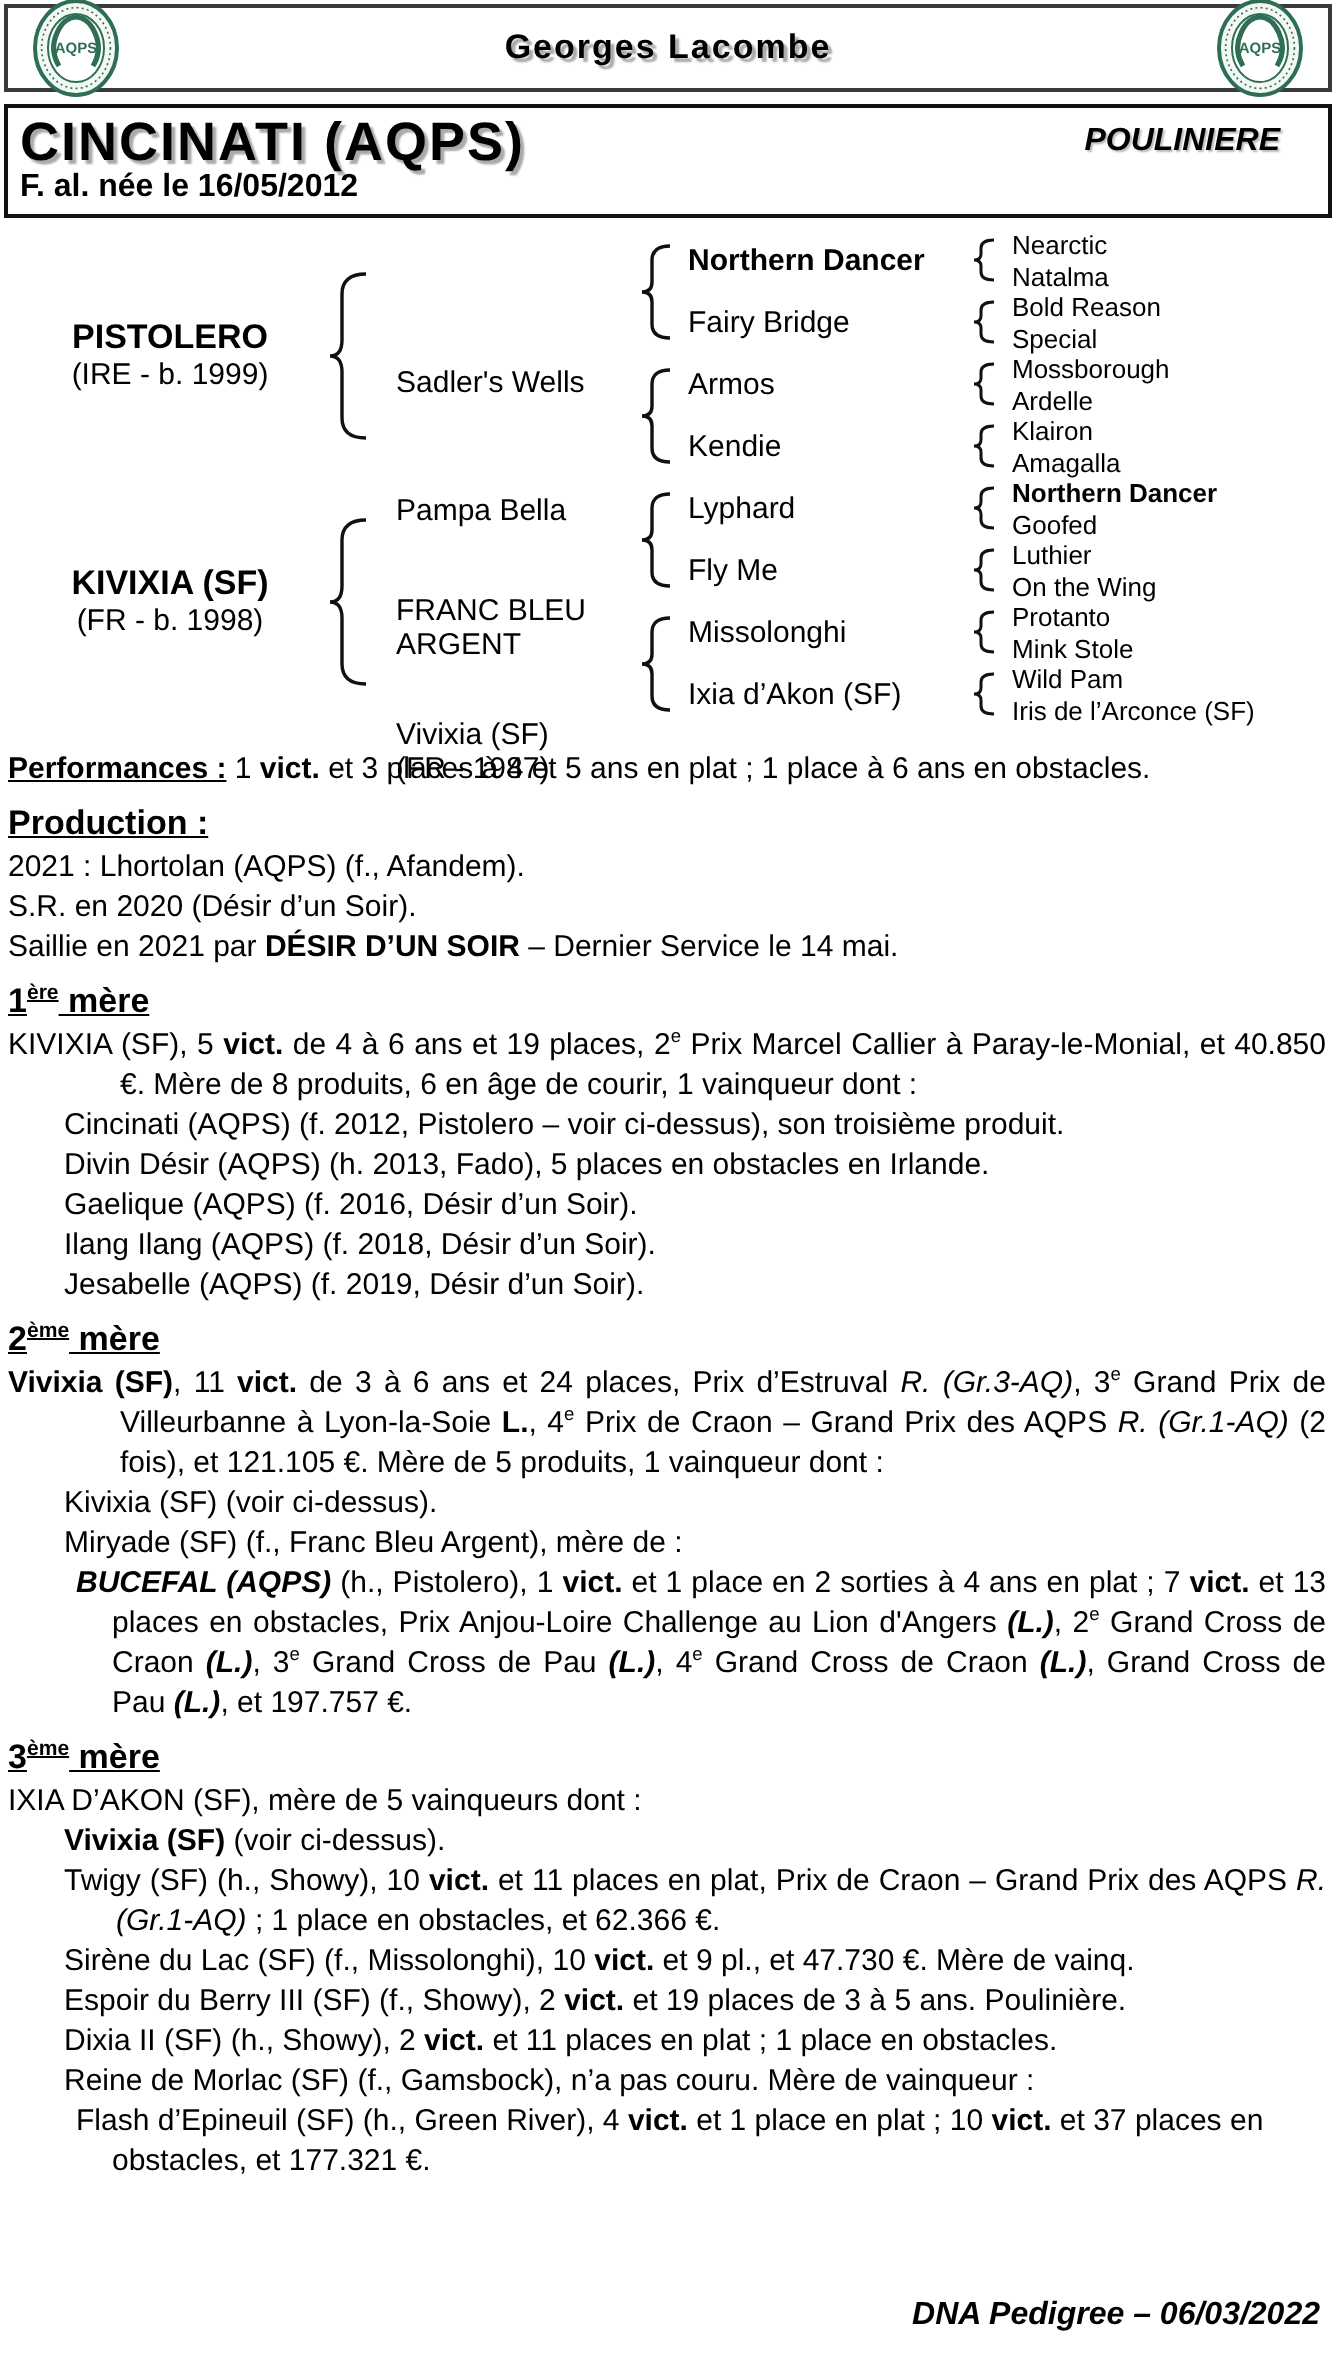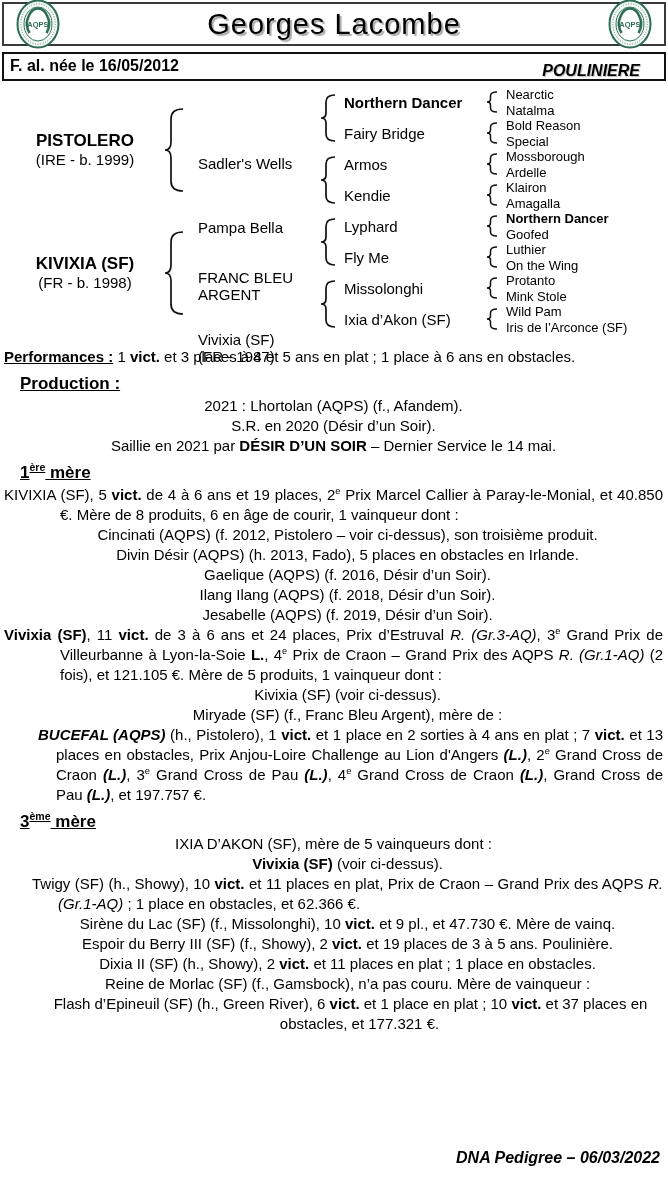--- a/index.html
+++ b/index.html
@@ -1,43 +1,43 @@
 <!DOCTYPE html>
 <html><head>
 <meta charset="utf-8">
 <style>
   html,body{margin:0;padding:0;background:#fff;}
   .page{width:668px;height:1177px;position:relative;overflow:hidden;background:#fff;color:#000;
         font-family:"Liberation Sans",sans-serif;}
   
   .header-box{margin:2px 2px 6px 2px;height:44px;border:2px solid #3a3a3a;display:flex;align-items:center;justify-content:space-between;padding:0 12px;box-sizing:border-box;}
-  .main-title{font-size:29px;font-weight:normal;letter-spacing:1px;text-shadow:2px 2px 1px #aaa;text-align:center;}
+  .main-title{font-size:17px;font-weight:bold;letter-spacing:1px;text-shadow:2px 2px 1px #aaa;text-align:center;}
   
   .title-box{margin:0 2px;border:2px solid #111;padding:3px 6px 4px 6px;position:relative;}
   .subject-name{font-size:27px;font-weight:bold;letter-spacing:1px;line-height:28px;text-shadow:2px 2px 1px #aaa;}
   .subject-birth{font-size:16px;font-weight:bold;line-height:18px;}
   .subject-status{position:absolute;top:8px;right:24px;font-size:16px;font-weight:bold;font-style:italic;text-shadow:1px 1px 1px #bbb;}
   
   .tree{position:relative;height:258px;margin-top:6px;}
   .g1{position:absolute;left:10px;width:150px;text-align:center;}
   .g1n{font-weight:bold;font-size:17px;line-height:20px;}
   .g1s{font-size:15px;line-height:18px;}
   .g2{position:absolute;left:198px;width:120px;font-size:15px;line-height:17px;margin-top:46px;}
   .g3{position:absolute;left:344px;width:142px;font-size:15px;line-height:17px;white-space:nowrap;}
   .g4{position:absolute;left:506px;width:160px;font-size:13px;line-height:15.5px;white-space:nowrap;}
   .br{position:absolute;}
   .b{font-weight:bold;}
   
   .bodytext{padding:0 5px 0 4px;font-size:15px;line-height:20px;}
   .para{margin:0;text-align:justify;}
-  .left{text-align:center;}
+  .left{text-align:left;}
   .main{padding-left:56px;text-indent:-56px;}
   .kid{margin-left:28px;padding-left:26px;text-indent:-26px;}
   .gkid{margin-left:34px;padding-left:18px;text-indent:-18px;}
-  .shead{font-size:17px;font-weight:bold;margin:7px 0 2px 16px;}
+  .shead{font-size:17px;font-weight:bold;margin:7px 0 2px 0;}
   .perf{margin-top:2px;}
   sup{font-size:0.62em;line-height:0;}
   .rb{font-weight:bold;} .ri{font-style:italic;} .ru{text-decoration:underline;}
   
   .footer{position:absolute;right:8px;bottom:10px;font-size:16px;font-weight:bold;font-style:italic;}
   .logo{flex:0 0 auto;}
 </style>
 </head>
 <body>
 
@@ -55,20 +55,21 @@
     <svg class="logo" width="44" height="50" viewBox="0 0 44 50">
       <ellipse cx="22" cy="25" rx="20.5" ry="23.5" fill="#f4f8f5" stroke="#2e6e55" stroke-width="2"></ellipse>
       <ellipse cx="22" cy="25" rx="14" ry="17" fill="#fff" stroke="#2e6e55" stroke-width="1"></ellipse>
       <ellipse cx="22" cy="25" rx="17.2" ry="20.2" fill="none" stroke="#2e6e55" stroke-width="0.8" stroke-dasharray="1,1.6"></ellipse>
       <path d="M13.5,34 C10.5,29 10,23 12.5,17.5 C15,11.5 19,9.5 22,9.5 C25,9.5 29,11.5 31.5,17.5 C34,23 33.5,29 30.5,34" fill="none" stroke="#2e6e55" stroke-width="2.6"></path>
       <text x="22" y="27.5" font-size="7.5" font-weight="bold" text-anchor="middle" fill="#2e6e55" font-family="Liberation Sans, sans-serif">AQPS</text>
     </svg>
   </div>
 
   <div class="title-box">
+    <div class="subject-name">CINCINATI (AQPS)</div>
     <div class="subject-birth">F. al. née le 16/05/2012</div>
     <div class="subject-status">POULINIERE</div>
   </div>
 
   <div class="tree">
 
     <div class="g1" style="top:44px">
       <div class="g1n">PISTOLERO</div>
       <div class="g1s">(IRE - b. 1999)</div>
     </div>
@@ -182,31 +183,32 @@
     <p class="para left"><span>Saillie en 2021 par </span><span class="rb">DÉSIR D’UN SOIR</span><span> – Dernier Service le 14 mai.</span></p>
 
     <p class="shead"><span class="rb ru">1</span><sup class="rb ru">ère</sup><span class="rb ru"> mère</span></p>
     <p class="para main"><span>KIVIXIA (SF), 5 </span><span class="rb">vict.</span><span> de 4 à 6 ans et 19 places, 2</span><sup>e</sup><span> Prix Marcel Callier à Paray-le-Monial, et 40.850 €. Mère de 8 produits, 6 en âge de courir, 1 vainqueur dont :</span></p>
     <p class="para kid left"><span>Cincinati (AQPS) (f. 2012, Pistolero – voir ci-dessus), son troisième produit.</span></p>
     <p class="para kid left"><span>Divin Désir (AQPS) (h. 2013, Fado), 5 places en obstacles en Irlande.</span></p>
     <p class="para kid left"><span>Gaelique (AQPS) (f. 2016, Désir d’un Soir).</span></p>
     <p class="para kid left"><span>Ilang Ilang (AQPS) (f. 2018, Désir d’un Soir).</span></p>
     <p class="para kid left"><span>Jesabelle (AQPS) (f. 2019, Désir d’un Soir).</span></p>
 
+    <p class="shead"><span class="rb ru">2</span><sup class="rb ru">ème</sup><span class="rb ru"> mère</span></p>
     <p class="para main"><span class="rb">Vivixia (SF)</span><span>, 11 </span><span class="rb">vict.</span><span> de 3 à 6 ans et 24 places, Prix d’Estruval </span><span class="ri">R. (Gr.3-AQ)</span><span>, 3</span><sup>e</sup><span> Grand Prix de Villeurbanne à Lyon-la-Soie </span><span class="rb">L.</span><span>, 4</span><sup>e</sup><span> Prix de Craon – Grand Prix des AQPS </span><span class="ri">R. (Gr.1-AQ)</span><span> (2 fois), et 121.105 €. Mère de 5 produits, 1 vainqueur dont :</span></p>
     <p class="para kid left"><span>Kivixia (SF) (voir ci-dessus).</span></p>
     <p class="para kid left"><span>Miryade (SF) (f., Franc Bleu Argent), mère de :</span></p>
     <p class="para gkid"><span class="rb ri">BUCEFAL (AQPS)</span><span> (h., Pistolero), 1 </span><span class="rb">vict.</span><span> et 1 place en 2 sorties à 4 ans en plat ; 7 </span><span class="rb">vict.</span><span> et 13 places en obstacles, Prix Anjou-Loire Challenge au Lion d'Angers </span><span class="rb ri">(L.)</span><span>, 2</span><sup>e</sup><span> Grand Cross de Craon </span><span class="rb ri">(L.)</span><span>, 3</span><sup>e</sup><span> Grand Cross de Pau </span><span class="rb ri">(L.)</span><span>, 4</span><sup>e</sup><span> Grand Cross de Craon </span><span class="rb ri">(L.)</span><span>, Grand Cross de Pau </span><span class="rb ri">(L.)</span><span>, et 197.757 €.</span></p>
 
     <p class="shead"><span class="rb ru">3</span><sup class="rb ru">ème</sup><span class="rb ru"> mère</span></p>
     <p class="para left"><span>IXIA D’AKON (SF), mère de 5 vainqueurs dont :</span></p>
     <p class="para kid left"><span class="rb">Vivixia (SF)</span><span> (voir ci-dessus).</span></p>
     <p class="para kid"><span>Twigy (SF) (h., Showy), 10 </span><span class="rb">vict.</span><span> et 11 places en plat, Prix de Craon – Grand Prix des AQPS </span><span class="ri">R. (Gr.1-AQ)</span><span> ; 1 place en obstacles, et 62.366 €.</span></p>
     <p class="para kid left"><span>Sirène du Lac (SF) (f., Missolonghi), 10 </span><span class="rb">vict.</span><span> et 9 pl., et 47.730 €. Mère de vainq.</span></p>
     <p class="para kid left"><span>Espoir du Berry III (SF) (f., Showy), 2 </span><span class="rb">vict.</span><span> et 19 places de 3 à 5 ans. Poulinière.</span></p>
     <p class="para kid left"><span>Dixia II (SF) (h., Showy), 2 </span><span class="rb">vict.</span><span> et 11 places en plat ; 1 place en obstacles.</span></p>
     <p class="para kid left"><span>Reine de Morlac (SF) (f., Gamsbock), n’a pas couru. Mère de vainqueur :</span></p>
-    <p class="para gkid left"><span>Flash d’Epineuil (SF) (h., Green River), 6 </span><span class="rb">vict.</span><span> et 1 place en plat ; 10 </span><span class="rb">vict.</span><span> et 37 places en obstacles, et 177.321 €.</span></p>
+    <p class="para gkid left"><span>Flash d’Epineuil (SF) (h., Green River), 4 </span><span class="rb">vict.</span><span> et 1 place en plat ; 10 </span><span class="rb">vict.</span><span> et 37 places en obstacles, et 177.321 €.</span></p>
   </div>
 
   <div class="footer">DNA Pedigree – 06/03/2022</div>
 
 </div>
 
 </body></html>

